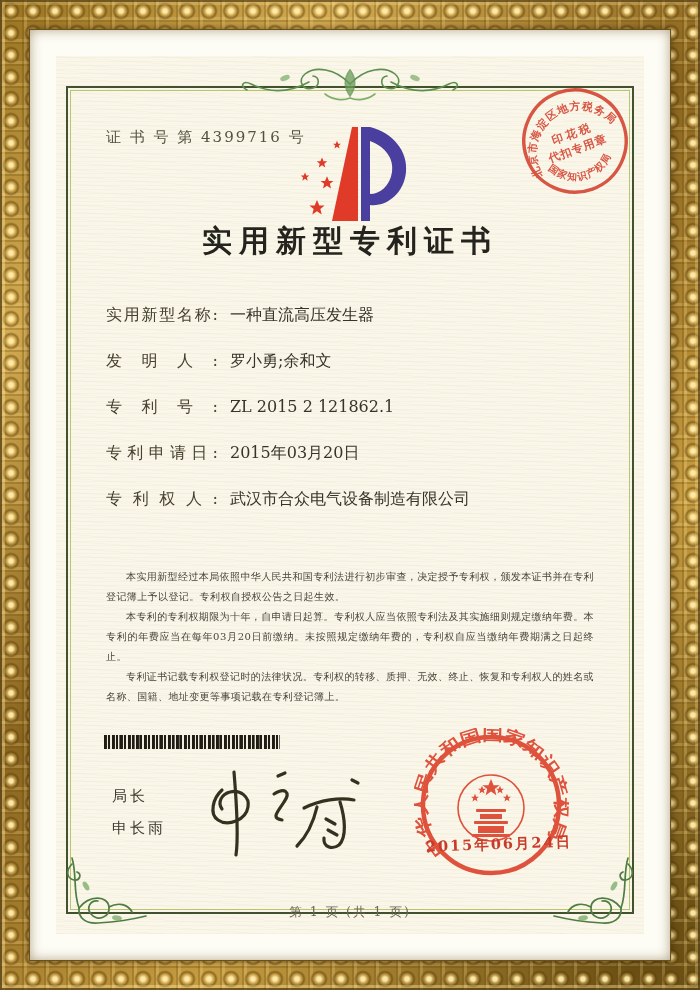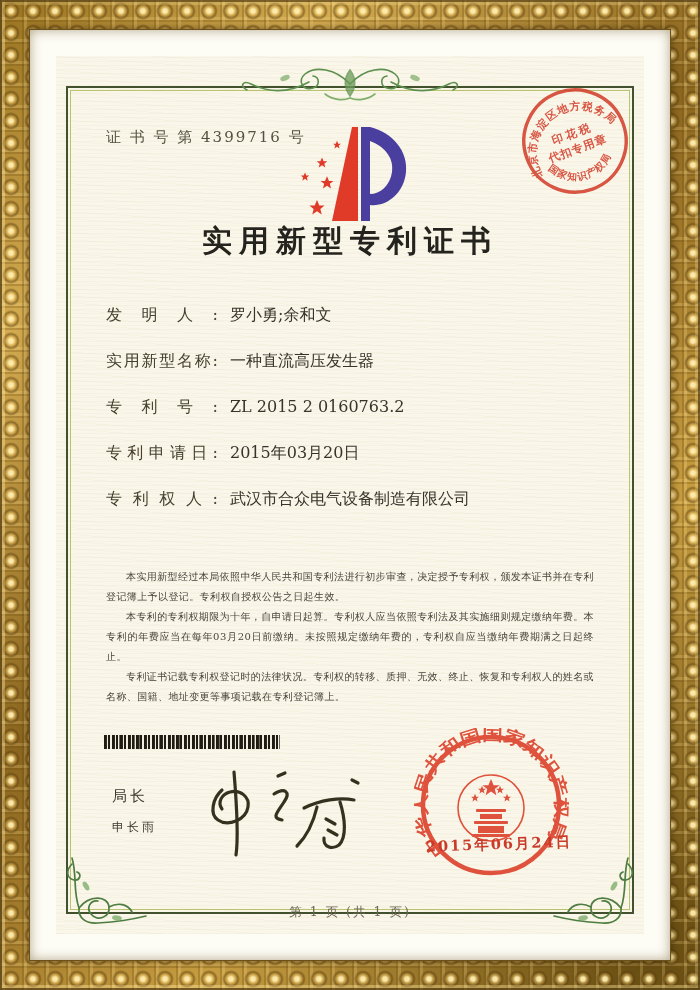--- a/index.html
+++ b/index.html
@@ -57,21 +57,21 @@
   .paras p{margin:0;font-size:10px;line-height:20px;text-indent:2em;text-align:justify;letter-spacing:.4px;}
 
   .barcode{position:absolute;left:48px;top:679px;width:176px;height:14px;background:#f1eee1;
     background-image:
       repeating-linear-gradient(90deg,#201c14 0 2px,rgba(0,0,0,0) 2px 4px),
       repeating-linear-gradient(90deg,#2c271c 0 3px,rgba(0,0,0,0) 3px 8px),
       repeating-linear-gradient(90deg,rgba(40,34,22,.65) 0 1px,rgba(0,0,0,0) 1px 5px);
   }
 
   .signer-title{position:absolute;left:56px;top:731px;font-size:15px;color:#3e3a2c;letter-spacing:3px;}
-  .signer-name{position:absolute;left:56px;top:763px;font-size:12px;color:#3e3a2c;letter-spacing:3px;}
+  .signer-name{position:absolute;left:56px;top:763px;font-size:15px;color:#3e3a2c;letter-spacing:3px;}
   .signature{position:absolute;left:138px;top:700px;}
 
   .seal{position:absolute;left:358px;top:672px;opacity:.93;}
   .seal-date{position:absolute;left:328px;top:779px;width:230px;text-align:center;
     font-size:14.5px;font-weight:700;letter-spacing:2px;color:#c93a28;transform:rotate(-2deg);}
 
   .tax-stamp{position:absolute;left:460px;top:26px;transform:rotate(-20deg);opacity:.88;}
 
   .footer{position:absolute;left:0;right:0;top:848px;text-align:center;font-size:12.5px;color:#6a6455;letter-spacing:2px;}
 </style>
@@ -127,27 +127,27 @@
           <path transform="translate(14,53) scale(0.45)" d="M0,-10 L2.9,-3.1 L9.5,-3.1 L4.2,1.2 L5.9,8.1 L0,4 L-5.9,8.1 L-4.2,1.2 L-9.5,-3.1 L-2.9,-3.1 Z"></path>
           <path transform="translate(36,59) scale(0.68)" d="M0,-10 L2.9,-3.1 L9.5,-3.1 L4.2,1.2 L5.9,8.1 L0,4 L-5.9,8.1 L-4.2,1.2 L-9.5,-3.1 L-2.9,-3.1 Z"></path>
           <path transform="translate(26,84) scale(0.8)" d="M0,-10 L2.9,-3.1 L9.5,-3.1 L4.2,1.2 L5.9,8.1 L0,4 L-5.9,8.1 L-4.2,1.2 L-9.5,-3.1 L-2.9,-3.1 Z"></path>
         </g>
       </svg>
 
       <div class="title">实用新型专利证书</div>
 
       <div class="fields">
         <div class="field-row">
+          <span class="field-label">实用新型名称:</span><span class="field-value">一种直流高压发生器</span>
+        </div>
+        <div class="field-row">
           <span class="field-label">发明人:</span><span class="field-value">罗小勇;余和文</span>
         </div>
         <div class="field-row">
-          <span class="field-label">实用新型名称:</span><span class="field-value">一种直流高压发生器</span>
-        </div>
-        <div class="field-row">
-          <span class="field-label">专利号:</span><span class="field-value">ZL 2015 2 0160763.2</span>
+          <span class="field-label">专利号:</span><span class="field-value">ZL 2015 2 121862.1</span>
         </div>
         <div class="field-row">
           <span class="field-label">专利申请日:</span><span class="field-value">2015年03月20日</span>
         </div>
         <div class="field-row">
           <span class="field-label">专利权人:</span><span class="field-value">武汉市合众电气设备制造有限公司</span>
         </div>
       </div>
 
       <div class="paras">

